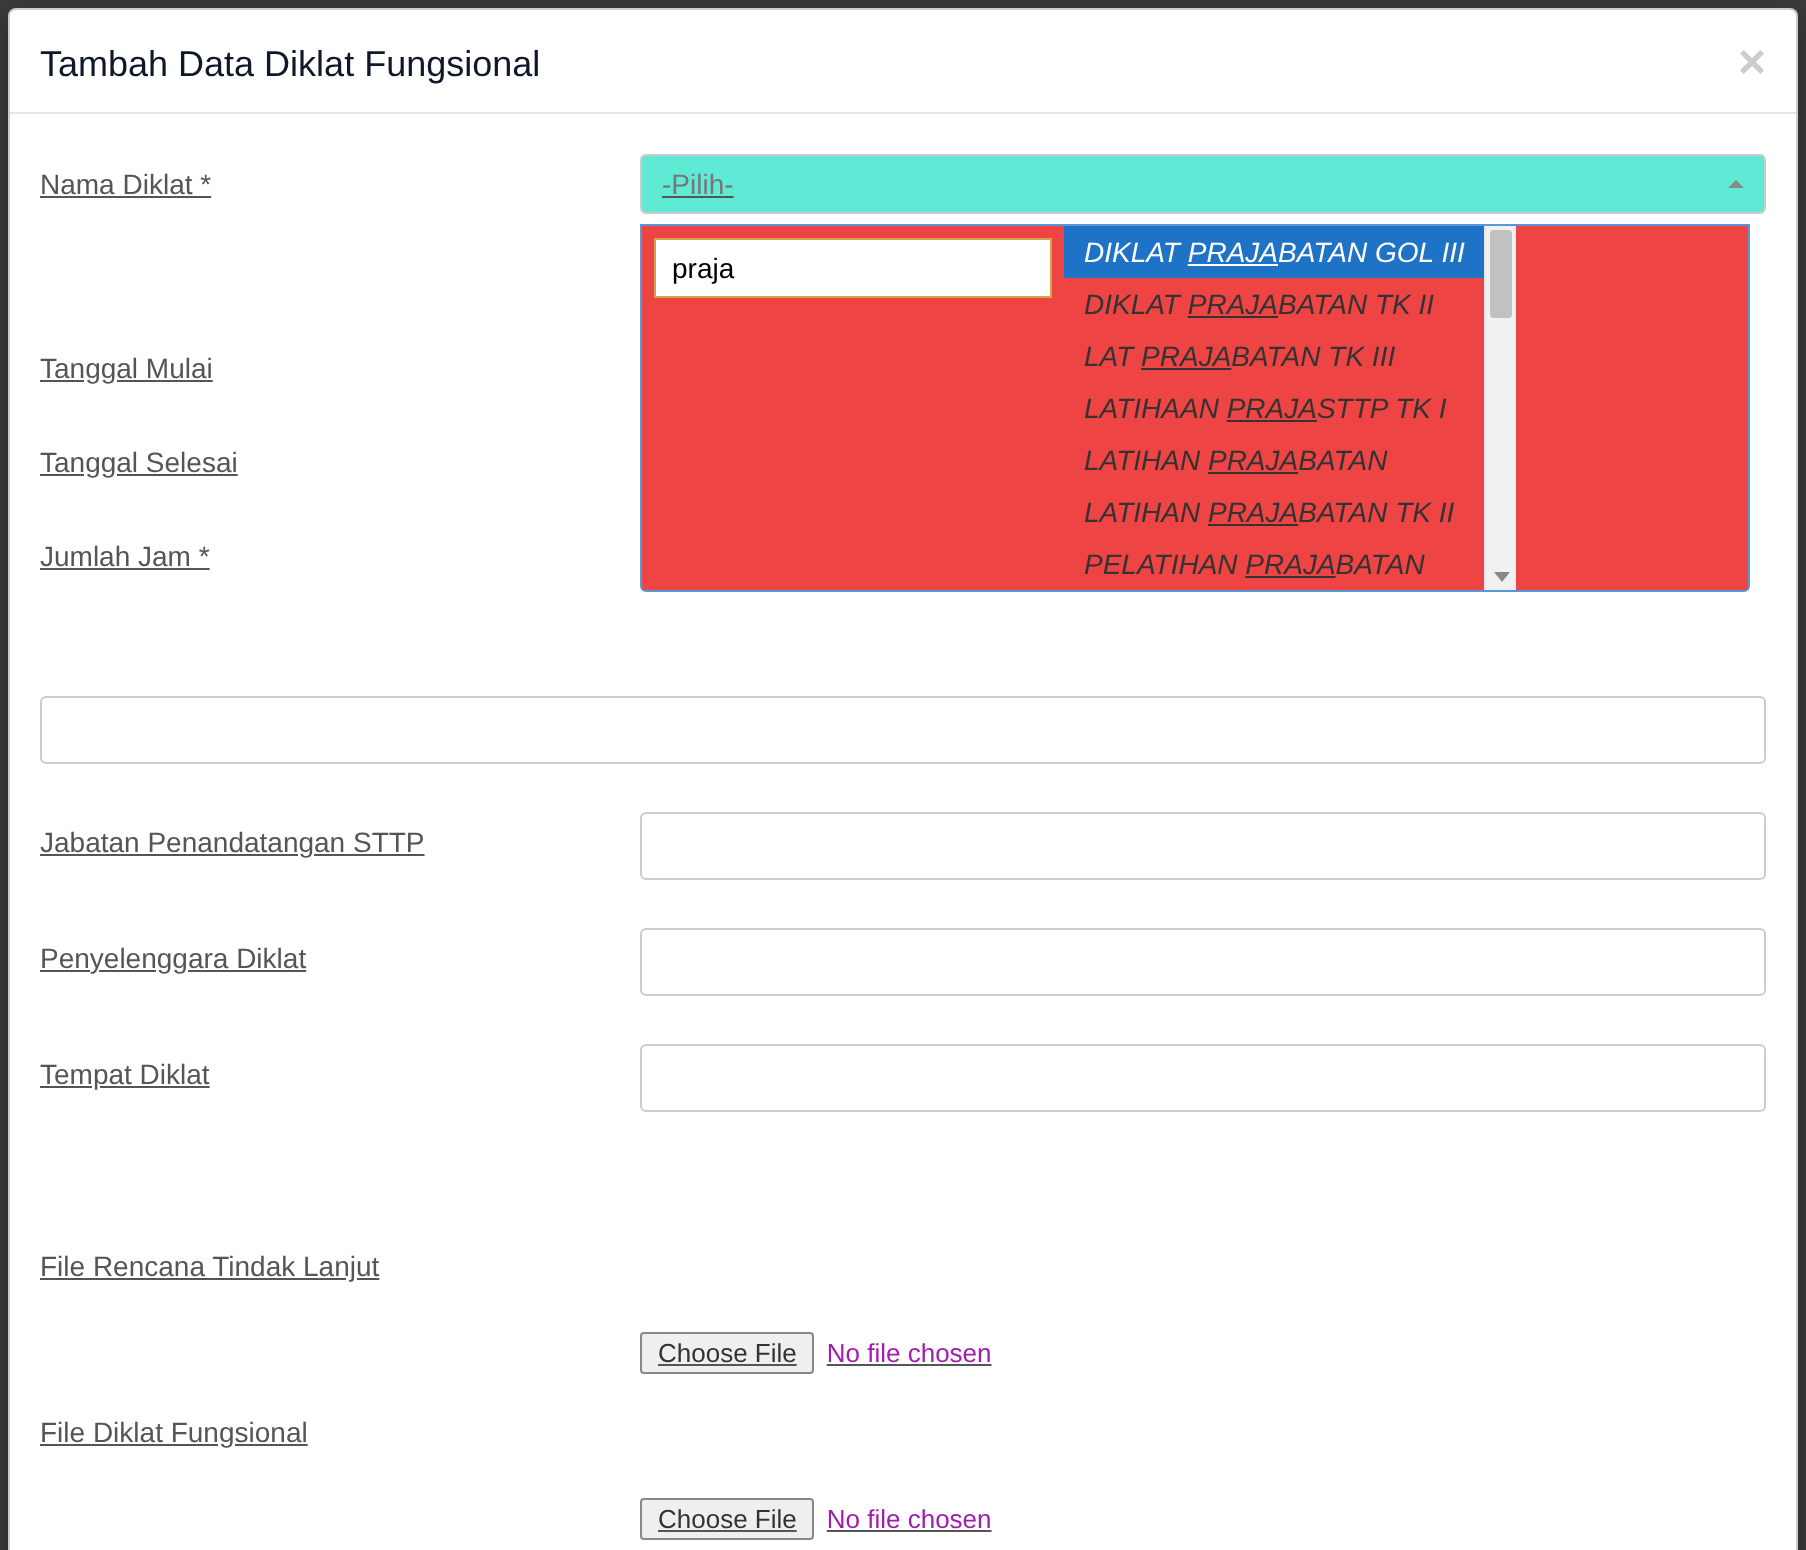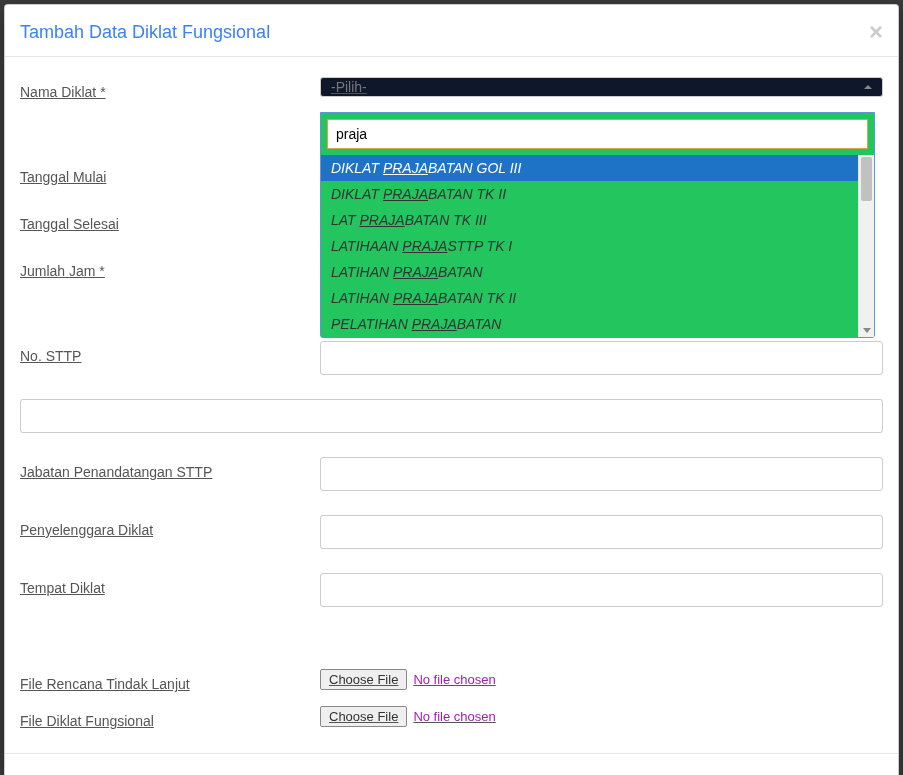--- a/index.html
+++ b/index.html
@@ -21,21 +21,21 @@
   .modal-header {
     padding: 15px 15px 12px 15px;
     border-bottom: 1px solid #e5e5e5;
     display: flex;
     justify-content: space-between;
     align-items: center;
   }
   .modal-title {
     font-size: 18px;
     font-weight: 500;
-    color: #3b82f6;
+    color: #0f172a;
     text-align: center;
   }
   .close-x {
     font-size: 24px;
     color: #ccc;
     cursor: pointer;
     line-height: 1;
     font-weight: bold;
   }
   .modal-body {
@@ -63,41 +63,42 @@
     width: 100%;
     height: 34px;
     border: 1px solid #ccc;
     border-radius: 3px;
     padding: 6px 10px;
     font-size: 14px;
     background: #fff;
   }
   .select-display {
     width: 100%;
-    height: 20px;
+    height: 30px;
     border: 1px solid #ccc;
     border-radius: 3px;
     padding: 6px 10px;
-    background: #0f172a;
+    background: #5eead4;
     display: flex;
     justify-content: space-between;
     align-items: center;
     cursor: pointer;
     color: #777;
   }
   .caret-up {
     width: 0; height: 0;
     border-left: 4px solid transparent;
     border-right: 4px solid transparent;
     border-bottom: 4px solid #888;
   }
   .file-wrap {
     display: flex;
     align-items: center;
     gap: 6px;
+    margin-top: 48px;
   }
   .file-btn {
     border: 1px solid #888;
     background: #efefef;
     padding: 2px 8px;
     font-size: 13px;
     border-radius: 2px;
     cursor: pointer;
     color: #333;
   }
@@ -106,26 +107,25 @@
     padding: 12px 15px;
     border-top: 1px solid #e5e5e5;
     text-align: right;
   }
   
   .dropdown-panel {
     position: absolute;
     left: 315px;
     top: 55px;
     width: 555px;
-    background: #22c55e;
+    background: #ef4444;
     border: 1px solid #5897d8;
     border-radius: 0 0 3px 3px;
     z-index: 10;
     display: flex;
-    flex-direction: column;
   }
   .dropdown-search {
     padding: 6px;
   }
   .dropdown-search input {
     width: 100%;
     height: 30px;
     border: 1px solid #d6a24a;
     padding: 4px 8px;
     font-size: 14px;
@@ -233,24 +233,20 @@
     <div class="form-row">
       <div class="form-label">Tanggal Selesai</div>
       <div class="form-field"></div>
     </div>
 
     <div class="form-row wide-gap">
       <div class="form-label">Jumlah Jam *</div>
       <div class="form-field"></div>
     </div>
 
-    <div class="form-row">
-      <div class="form-label">No. STTP</div>
-      <div class="form-field"><input class="text-input" type="text" style=""></div>
-    </div>
 
     <div class="form-row">
       <div class="form-field"><input class="text-input" type="text" style=""></div>
     </div>
 
     <div class="form-row">
       <div class="form-label">Jabatan Penandatangan STTP</div>
       <div class="form-field"><input class="text-input" type="text" style=""></div>
     </div>
 

